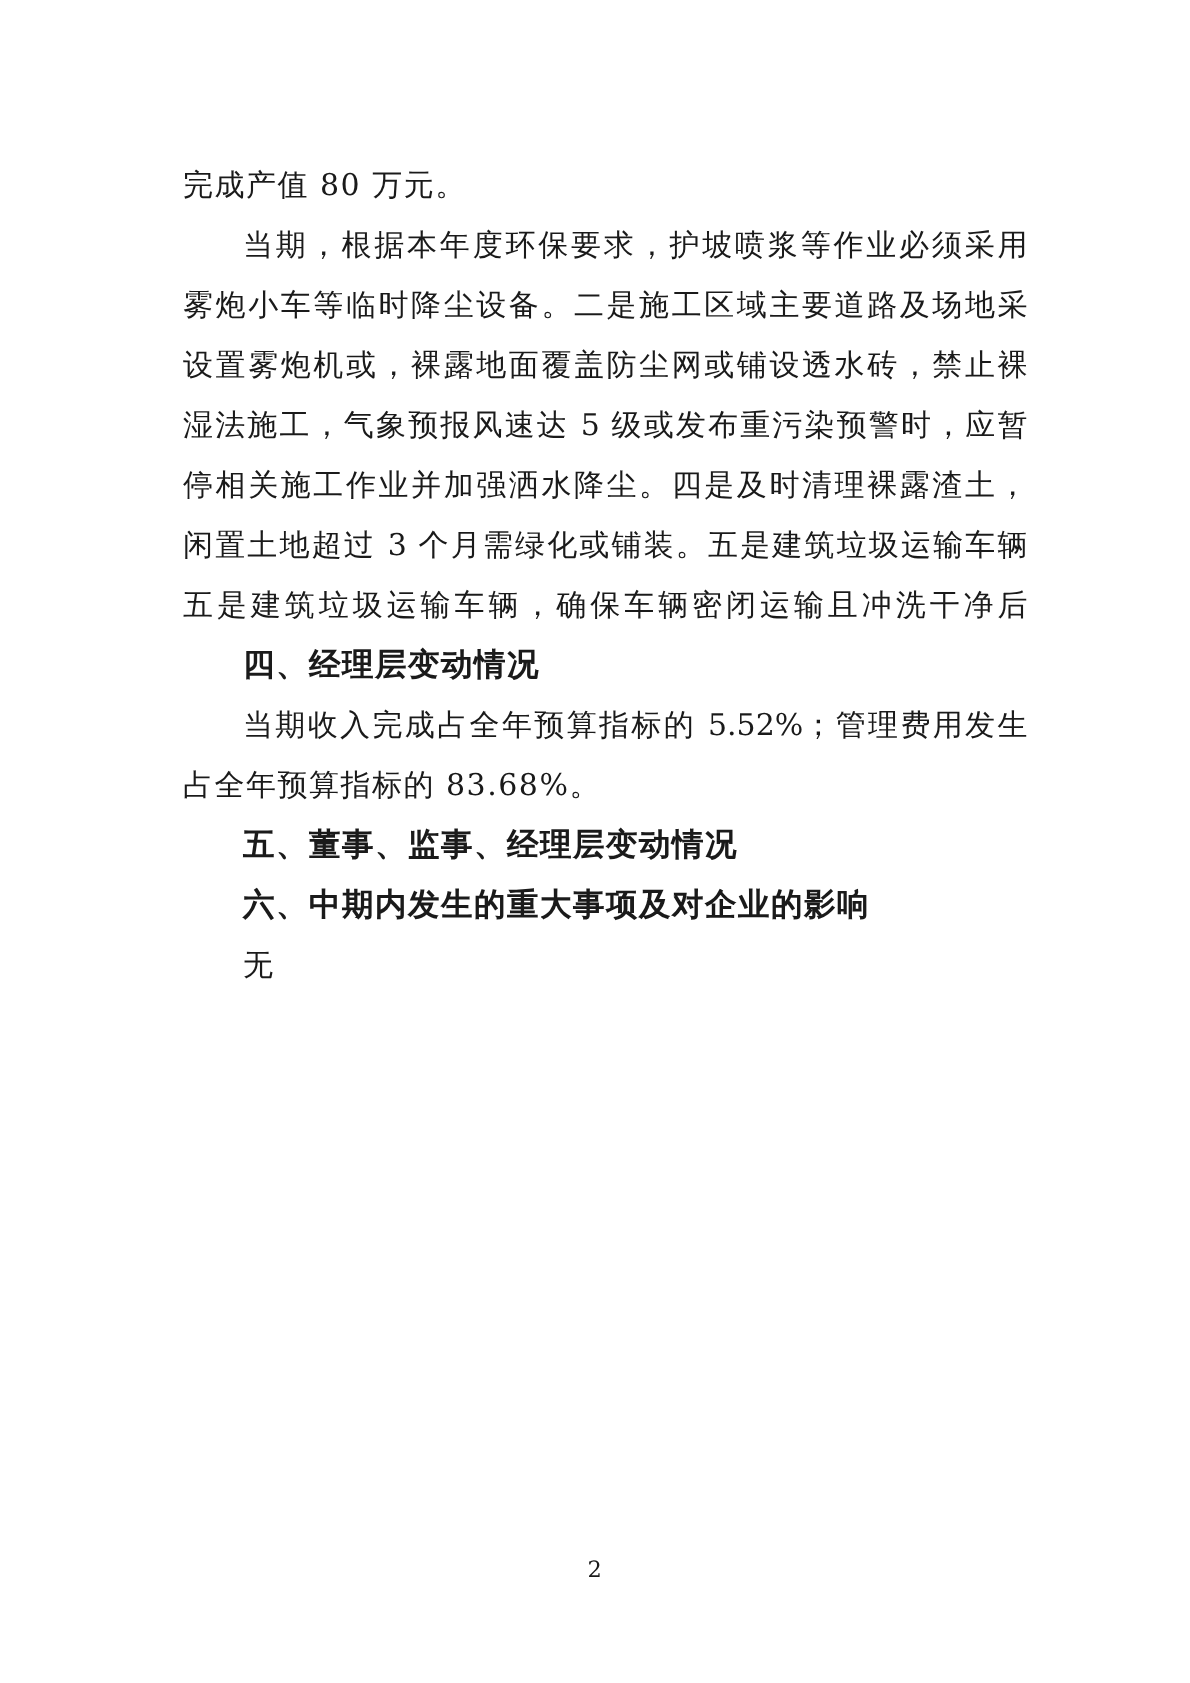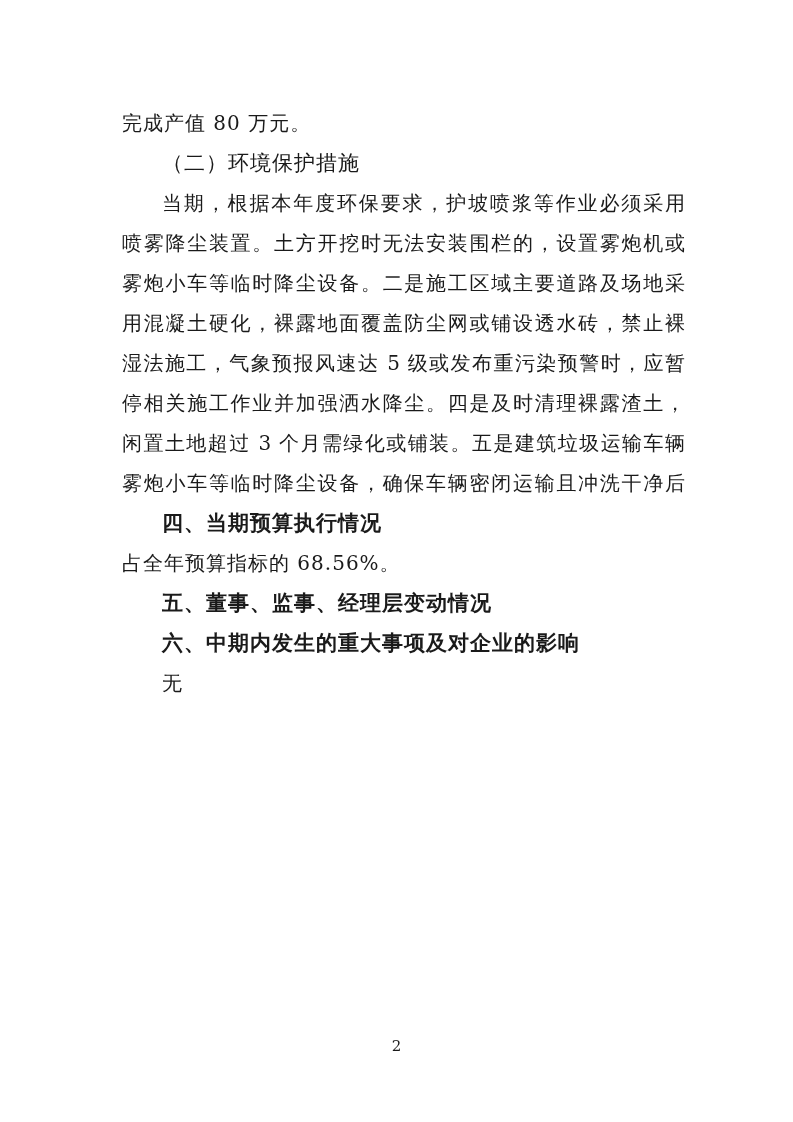--- a/index.html
+++ b/index.html
@@ -61,29 +61,28 @@
     color: #1a1a1a;
     font-family: "DejaVu Serif", "Liberation Serif", serif;
   }
 </style>
 </head>
 <body>
 
 <div class="page">
   <div class="text-block">
     <div class="line">完成产值 80 万元。</div>
-    <div class="line kaiti indent">（二）环境保护措施</div>
     <div class="line indent justify">当期，根据本年度环保要求，护坡喷浆等作业必须采用</div>
-    <div class="line justify">喷雾降尘装置。土方开挖时无法安装围栏的，设置雾炮机或</div>
     <div class="line justify">雾炮小车等临时降尘设备。二是施工区域主要道路及场地采</div>
-    <div class="line justify">用混凝土硬化，裸露地面覆盖防尘网或铺设透水砖，禁止裸</div>
+    <div class="line justify">设置雾炮机或，裸露地面覆盖防尘网或铺设透水砖，禁止裸</div>
     <div class="line justify">湿法施工，气象预报风速达 5 级或发布重污染预警时，应暂</div>
     <div class="line justify">停相关施工作业并加强洒水降尘。四是及时清理裸露渣土，</div>
     <div class="line justify">闲置土地超过 3 个月需绿化或铺装。五是建筑垃圾运输车辆</div>
-    <div class="line justify">雾炮小车等临时降尘设备，确保车辆密闭运输且冲洗干净后</div>
-    <div class="line bold indent">四、当期预算执行情况</div>
-    <div class="line">占全年预算指标的 68.56%。</div>
+    <div class="line justify">五是建筑垃圾运输车辆，确保车辆密闭运输且冲洗干净后</div>
+    <div class="line bold indent">四、经理层变动情况</div>
+    <div class="line indent justify">当期收入完成占全年预算指标的 5.52%；管理费用发生</div>
+    <div class="line">占全年预算指标的 83.68%。</div>
     <div class="line bold indent">五、董事、监事、经理层变动情况</div>
     <div class="line bold indent">六、中期内发生的重大事项及对企业的影响</div>
     <div class="line indent">无</div>
   </div>
   <div class="page-number">2</div>
 </div>
 
 </body></html>

